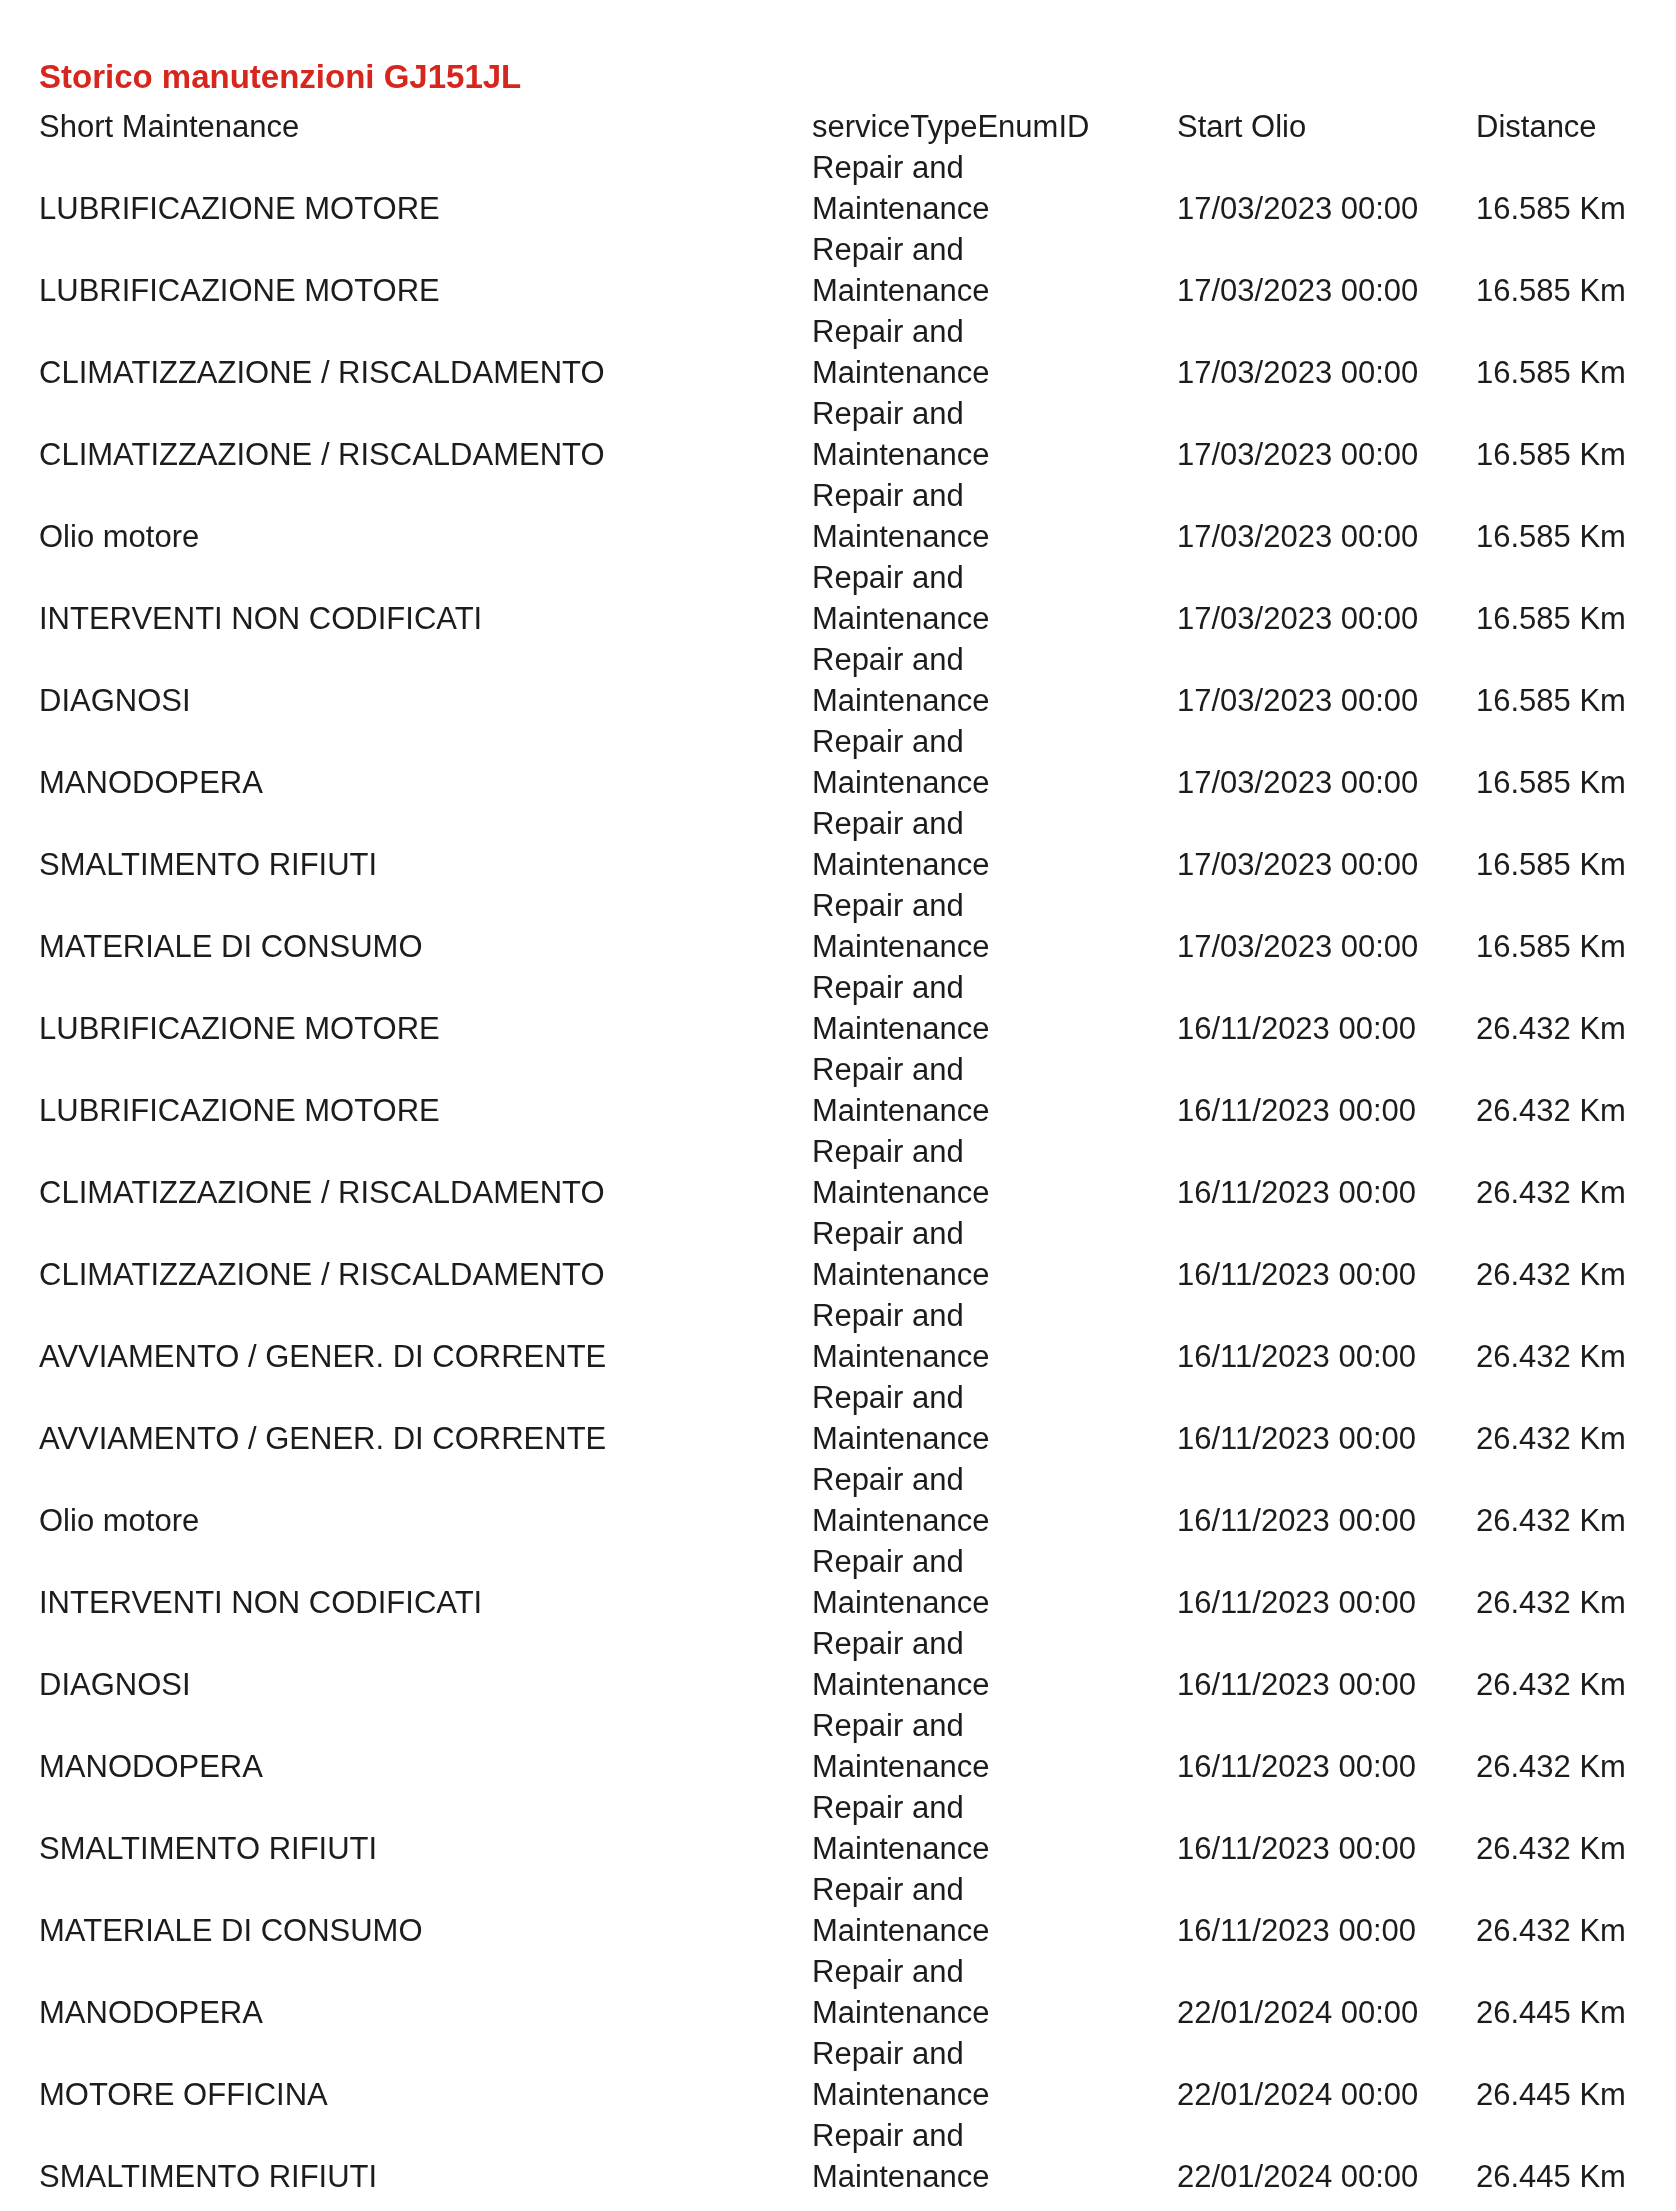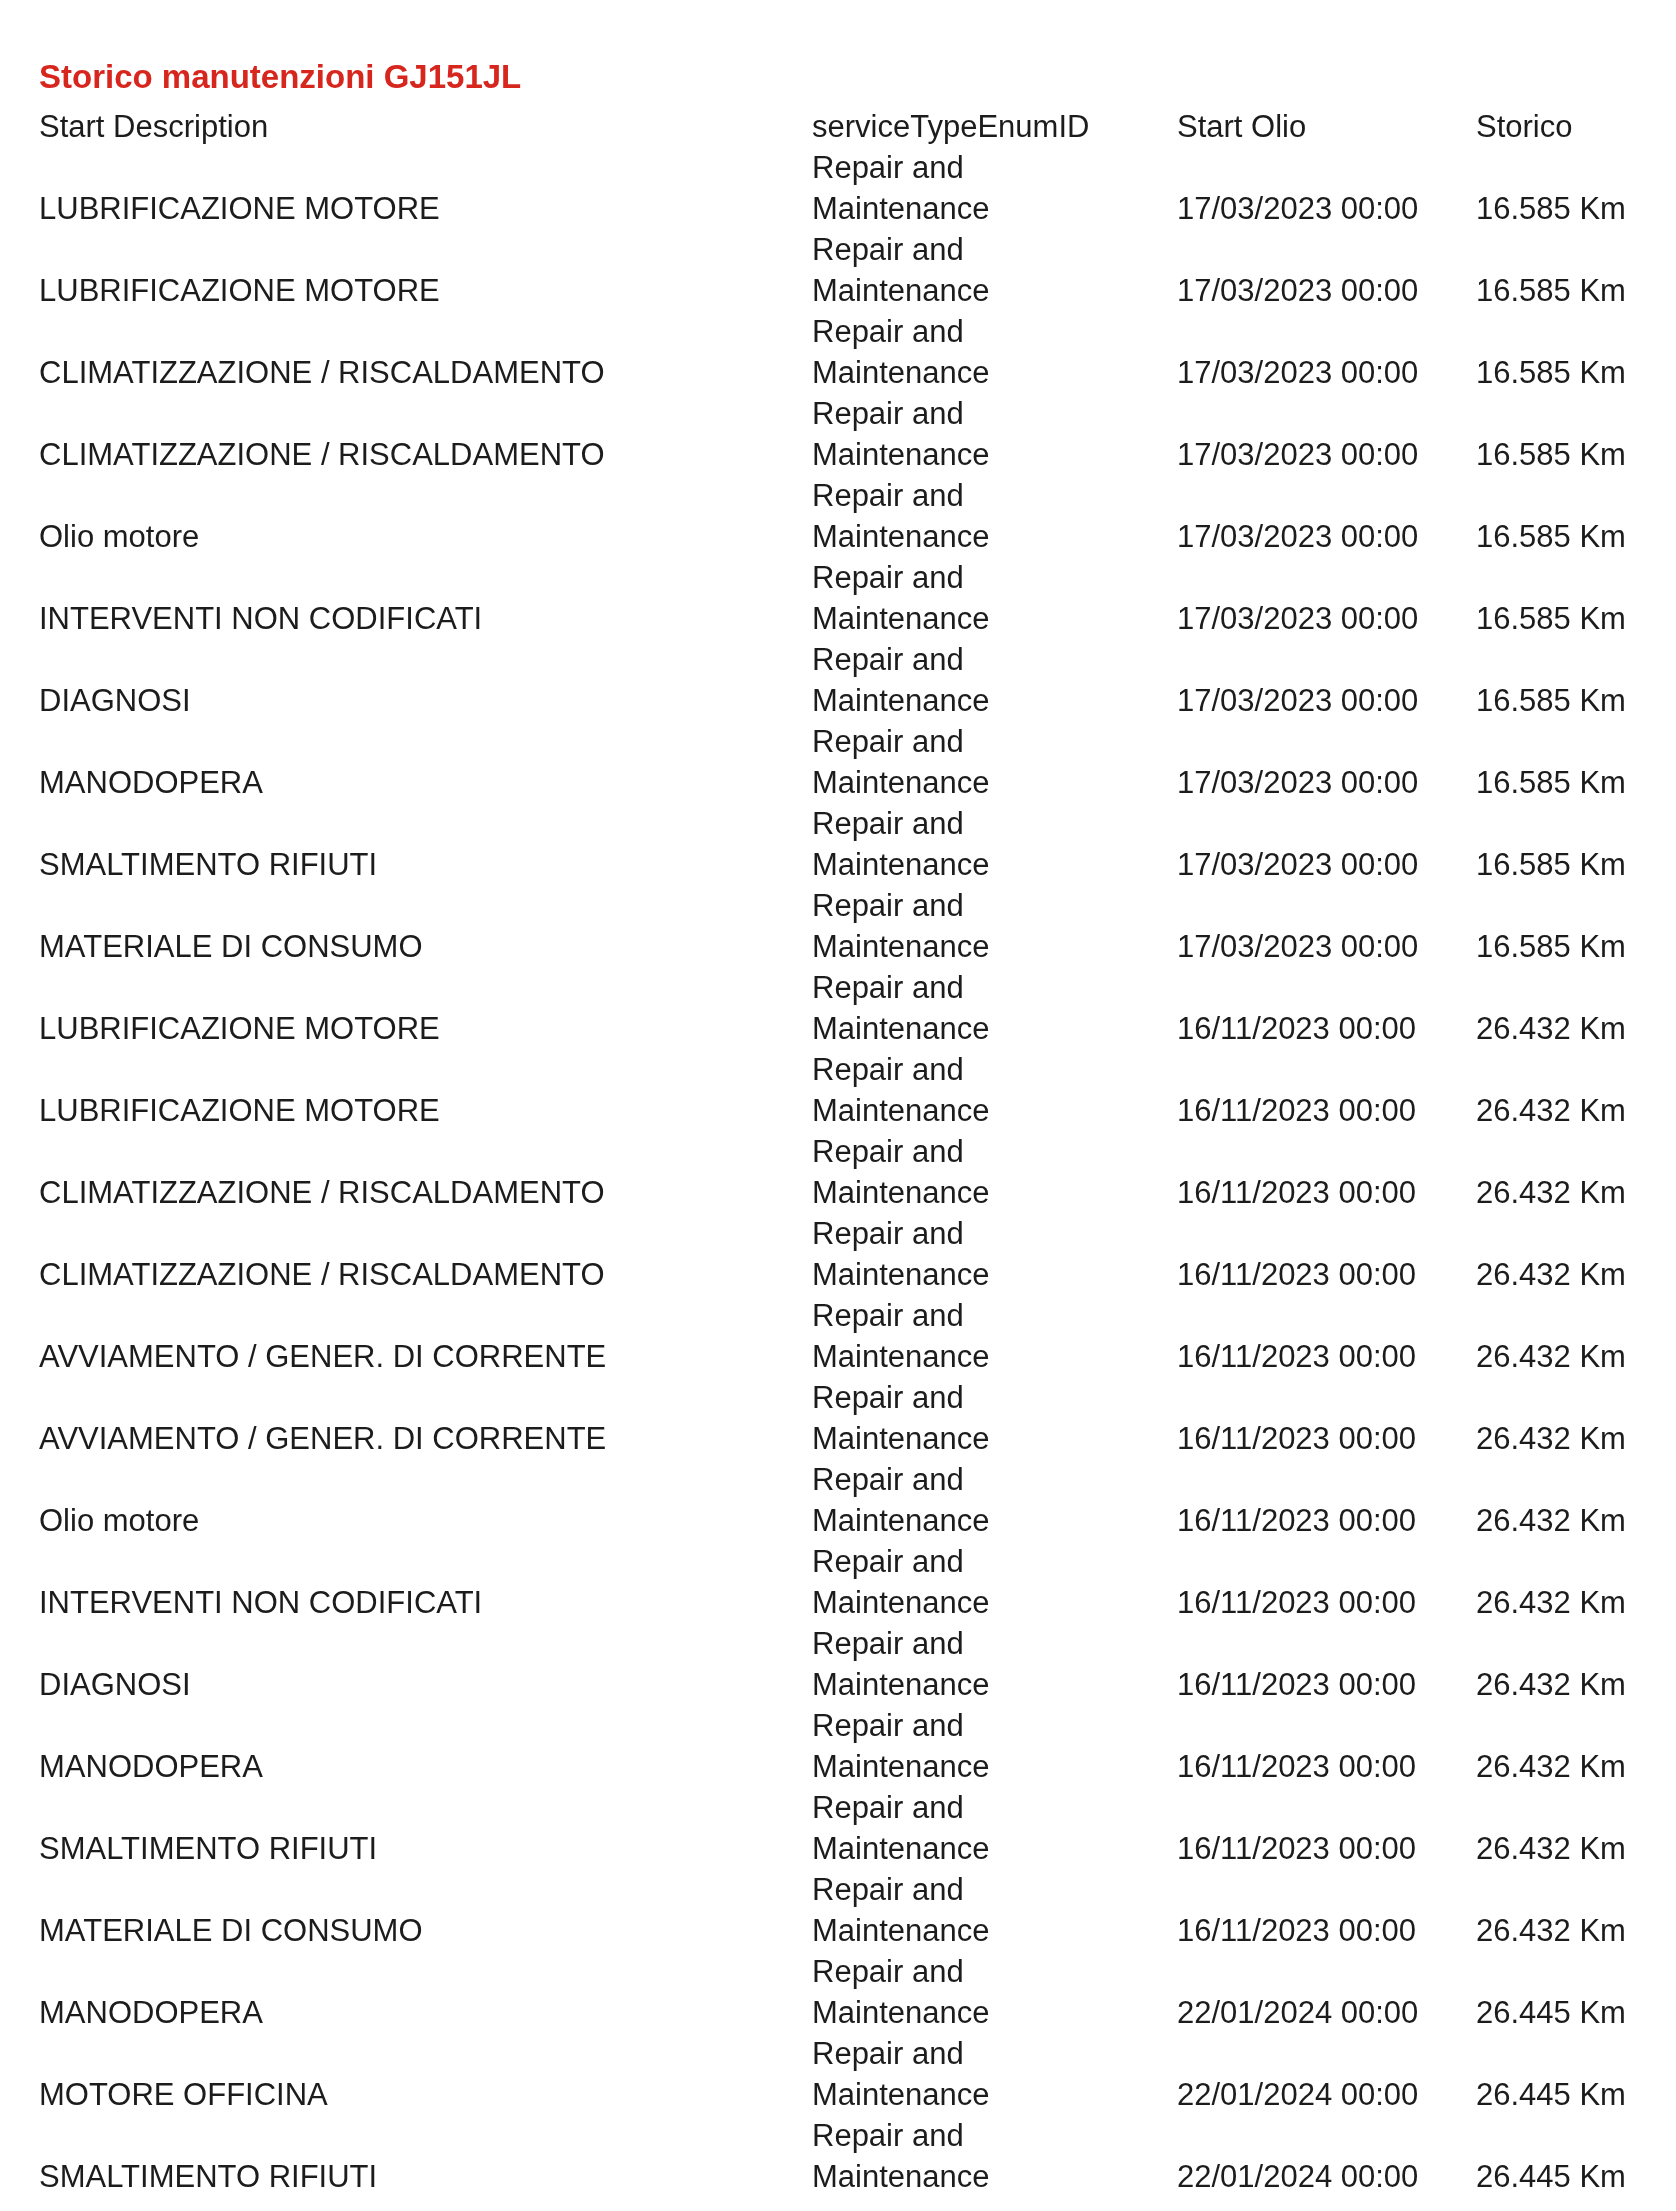--- a/index.html
+++ b/index.html
@@ -65,24 +65,24 @@
 
   <table class="history">
     <colgroup>
       <col class="c1">
         <col class="c2">
         <col class="c3">
         <col class="c4">
     </colgroup>
     <thead>
       <tr>
-        <th>Start Description</th>
+        <th>Short Maintenance</th>
         <th>serviceTypeEnumID</th>
         <th>Start Olio</th>
-        <th>Storico</th>
+        <th>Distance</th>
       </tr>
     </thead>
     <tbody id="table-body">
   <tr>
     <td class="c-desc">LUBRIFICAZIONE MOTORE</td>
     <td class="c-service">Repair and
 Maintenance</td>
     <td class="c-date">17/03/2023 00:00</td>
     <td class="c-dist">16.585 Km</td>
   </tr>

